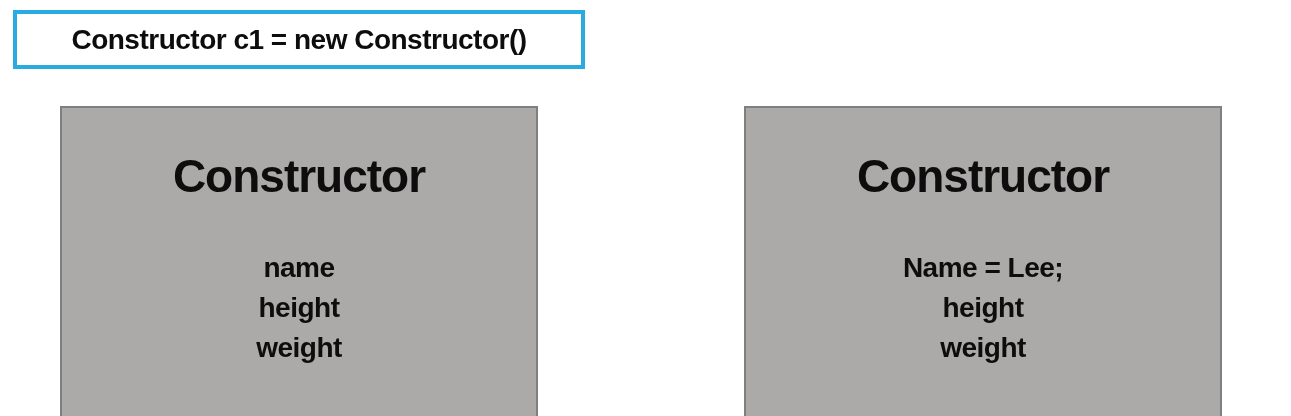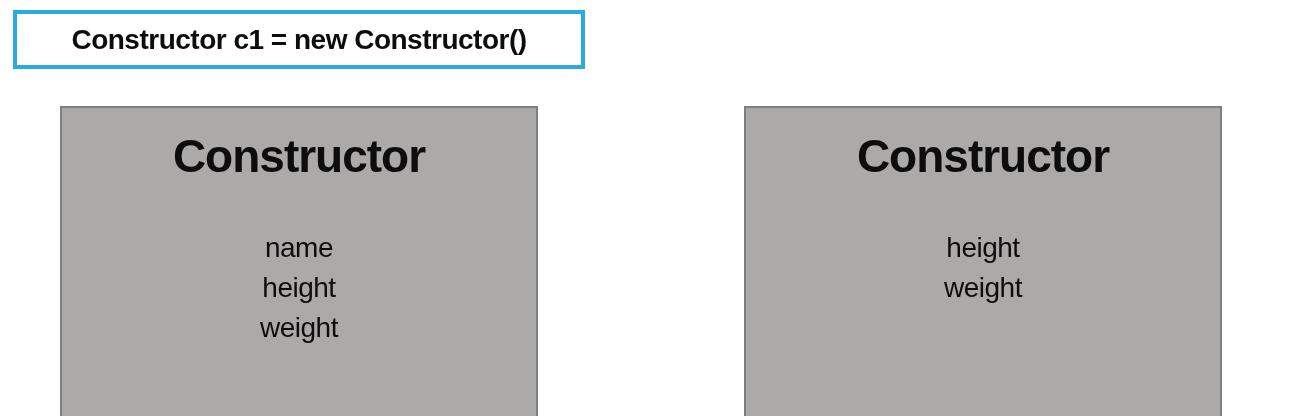--- a/index.html
+++ b/index.html
@@ -39,33 +39,33 @@
     width: 474px;
     height: 340px; 
     background: #ACA9A9;
     border: 2px solid #7f7f7f;
     border-bottom: none;
     text-align: center;
   }
   .object-box.left  { left: 52px; }
   .object-box.right { left: 736px; }
   .object-title {
-    padding-top: 20px;
+    padding-top: 40px;
     font-size: 46px;
     line-height: 56px;
     font-weight: 700;
     letter-spacing: -1px;
   }
   .object-fields {
     margin-top: 44px;
   }
   .object-field {
     font-size: 28px;
     line-height: 40px;
-    font-weight: 400;
+    font-weight: 700;
     letter-spacing: -0.5px;
   }
 </style>
 </head>
 <body>
 
 <div class="canvas">
 
   <div class="code-box left">
     <span>Constructor c1 = new Constructor()</span>
@@ -77,18 +77,19 @@
       <div class="object-field">name</div>
       <div class="object-field">height</div>
       <div class="object-field">weight</div>
     </div>
   </div>
 
 
   <div class="object-box right">
     <div class="object-title">Constructor</div>
     <div class="object-fields">
+      <div class="object-field">Name = Lee;</div>
       <div class="object-field">height</div>
       <div class="object-field">weight</div>
     </div>
   </div>
 
 </div>
 
 </body></html>

